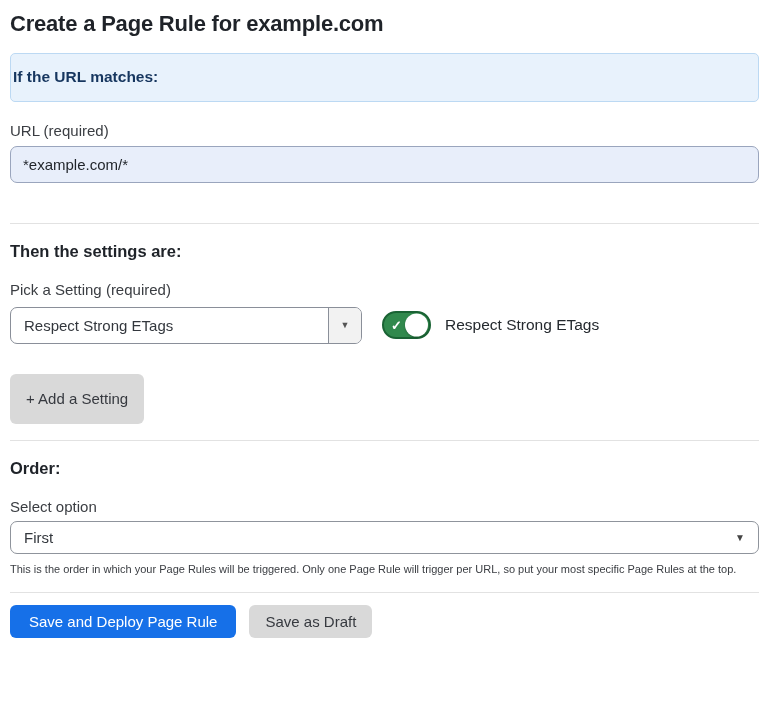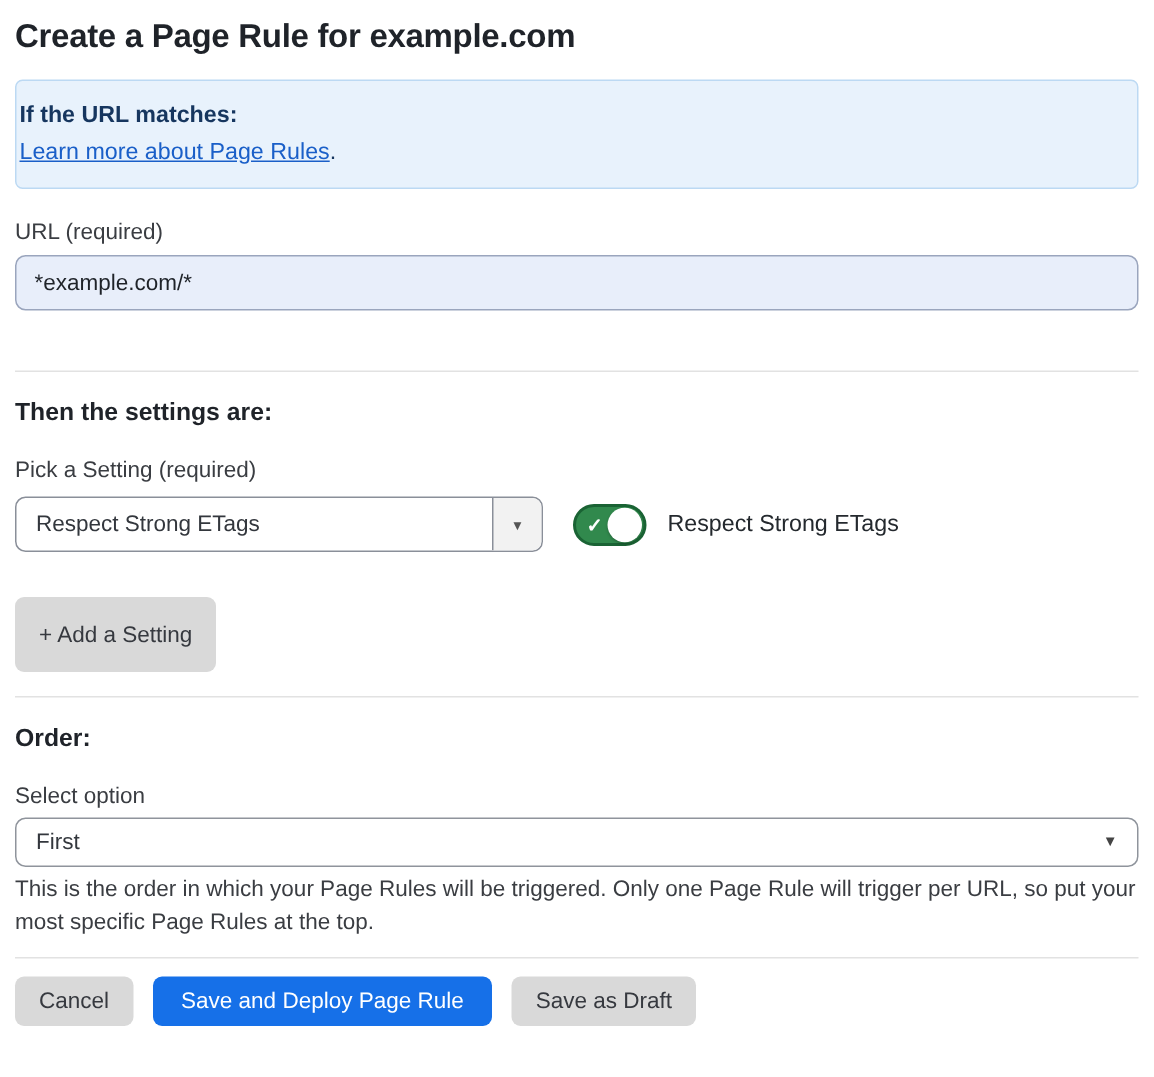--- a/index.html
+++ b/index.html
@@ -72,33 +72,32 @@
   }
   .toggle-label{margin-left:14px;font-size:15.5px;color:#24292e;}
   .btn{
     font-family:"Liberation Sans",sans-serif;font-size:15px;
     height:33px;border:none;border-radius:6px;cursor:pointer;
     padding:0 16px;
   }
   .btn.gray{background:var(--gray_btn);color:#36393f;}
   .btn.primary{background:var(--primary_blue);color:#ffffff;padding:0 19px;}
   .add-setting{margin-top:30px;height:50px;}
-  .help-text{margin:4px 0 0 0;font-size:15px;line-height:22px;color:var(--text_body);}
+  .help-text{margin:4px 0 0 0;font-size:11px;line-height:22px;color:var(--text_body);}
   .footer-row{margin-top:12px;display:flex;gap:13px;align-items:center;}
 </style>
 </head>
 <body>
 
 
 
 <h1>Create a Page Rule for example.com</h1>
 
 <div class="info-box">
   <div class="info-heading">If the URL matches:</div>
-  <div class="info-link-line"><a class="info-link">Learn more about Page Rules</a><span>.</span></div>
 </div>
 
 <div class="field-label">URL (required)</div>
 <input class="url-input" type="text" value="*example.com/*" style="">
 
 <div class="divider divider-1"></div>
 
 <h2>Then the settings are:</h2>
 <div class="field-label">Pick a Setting (required)</div>
 
@@ -124,19 +123,18 @@
 <div class="select-control full">
   <span class="select-value">First</span>
   <span class="select-arrow-plain">▼</span>
 </div>
 
 <p class="help-text">This is the order in which your Page Rules will be triggered. Only one Page Rule will trigger per URL, so put your most specific Page Rules at the top.</p>
 
 <div class="divider divider-3"></div>
 
 <div class="footer-row">
-  <button class="btn gray">Cancel</button>
   <button class="btn primary">Save and Deploy Page Rule</button>
   <button class="btn gray">Save as Draft</button>
 </div>
 
 
 
 
 </body></html>

